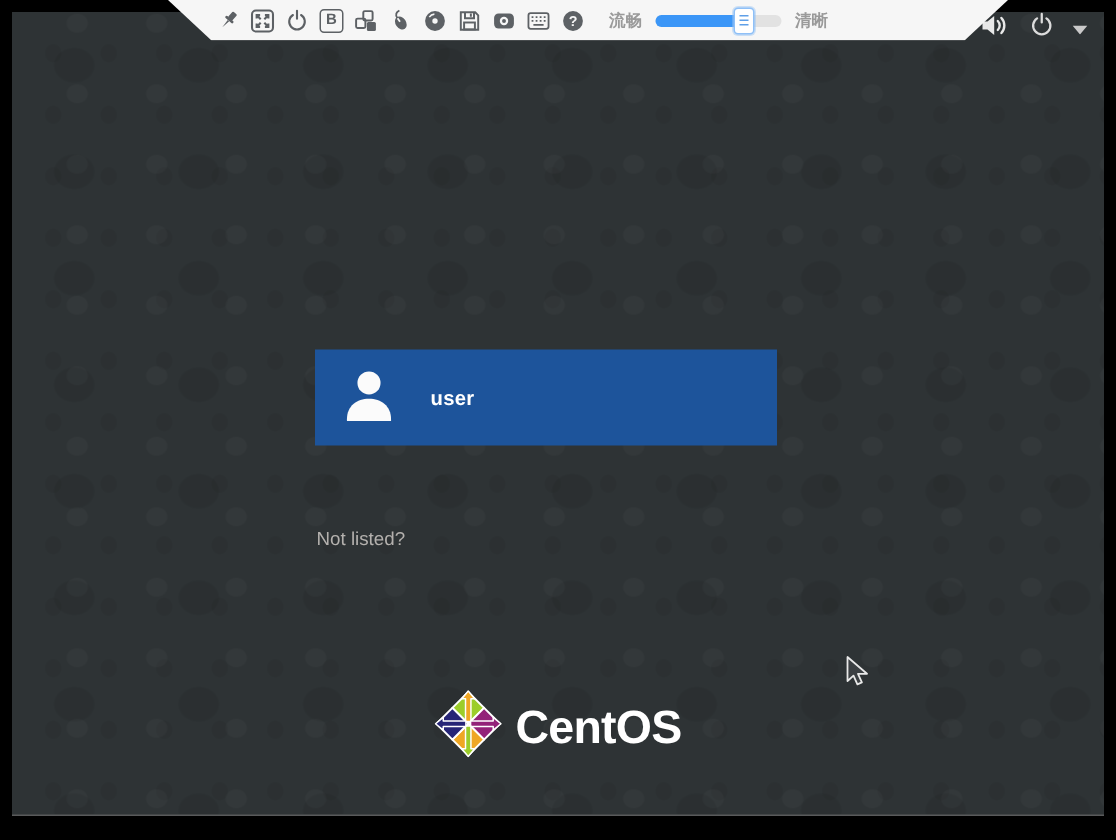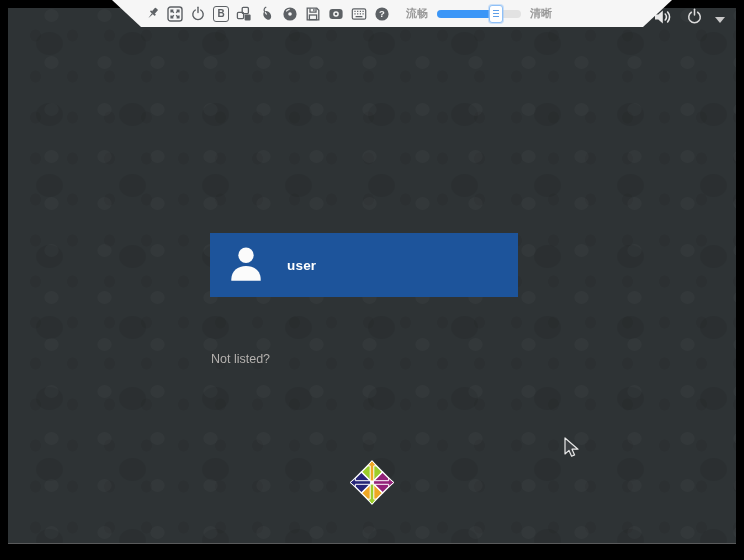--- a/index.html
+++ b/index.html
@@ -251,19 +251,20 @@
         <polygon points="73.5,26.5 97,50 73.5,73.5 50,50" fill="#932279"></polygon>
         <polygon points="50,50 73.5,73.5 50,97 26.5,73.5" fill="#EFA724"></polygon>
         <polygon points="26.5,26.5 50,50 26.5,73.5 3,50" fill="#262577"></polygon>
       </g>
       <use href="#ar" fill="#EFA724" stroke="#ffffff" stroke-width="2.2" stroke-linejoin="round"></use>
       <use href="#ar" fill="#932279" stroke="#ffffff" stroke-width="2.2" stroke-linejoin="round" transform="rotate(90 50 50)"></use>
       <use href="#ar" fill="#9CCD2A" stroke="#ffffff" stroke-width="2.2" stroke-linejoin="round" transform="rotate(180 50 50)"></use>
       <use href="#ar" fill="#262577" stroke="#ffffff" stroke-width="2.2" stroke-linejoin="round" transform="rotate(270 50 50)"></use>
     </svg>
   </span>
+  <span class="brand-name">CentOS</span>
 </div>
 
 <div class="cursor">
   <svg width="16" height="22" viewBox="0 0 16 22">
     <path d="M1 1v16l4-3.6 2.6 5.8 3-1.3-2.6-5.7H14z" fill="#3c4043" stroke="#e8e8e8" stroke-width="1.2" stroke-linejoin="round"></path>
   </svg>
 </div>
 
 </body></html>

